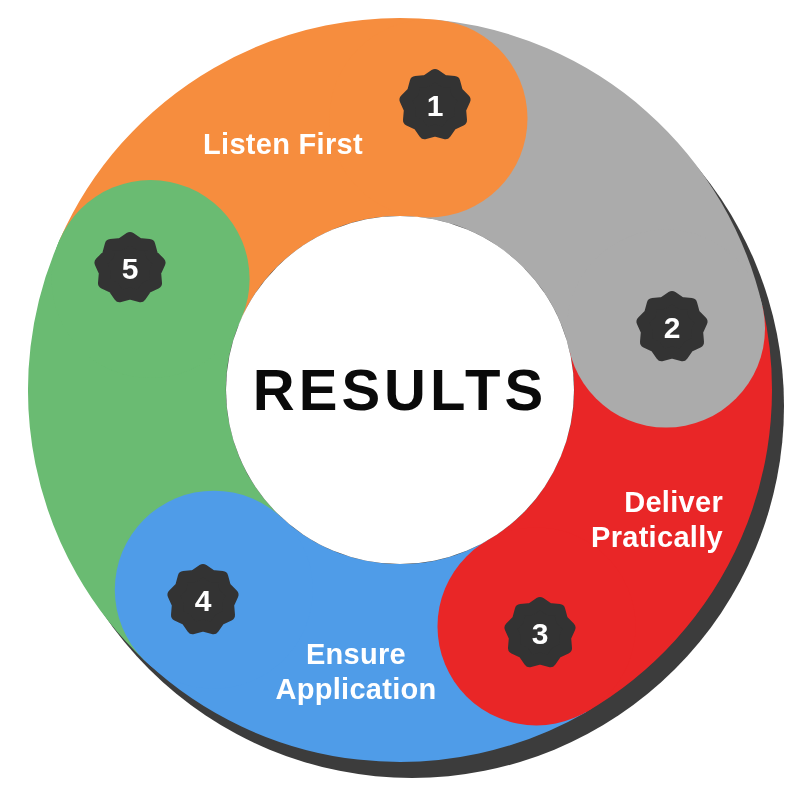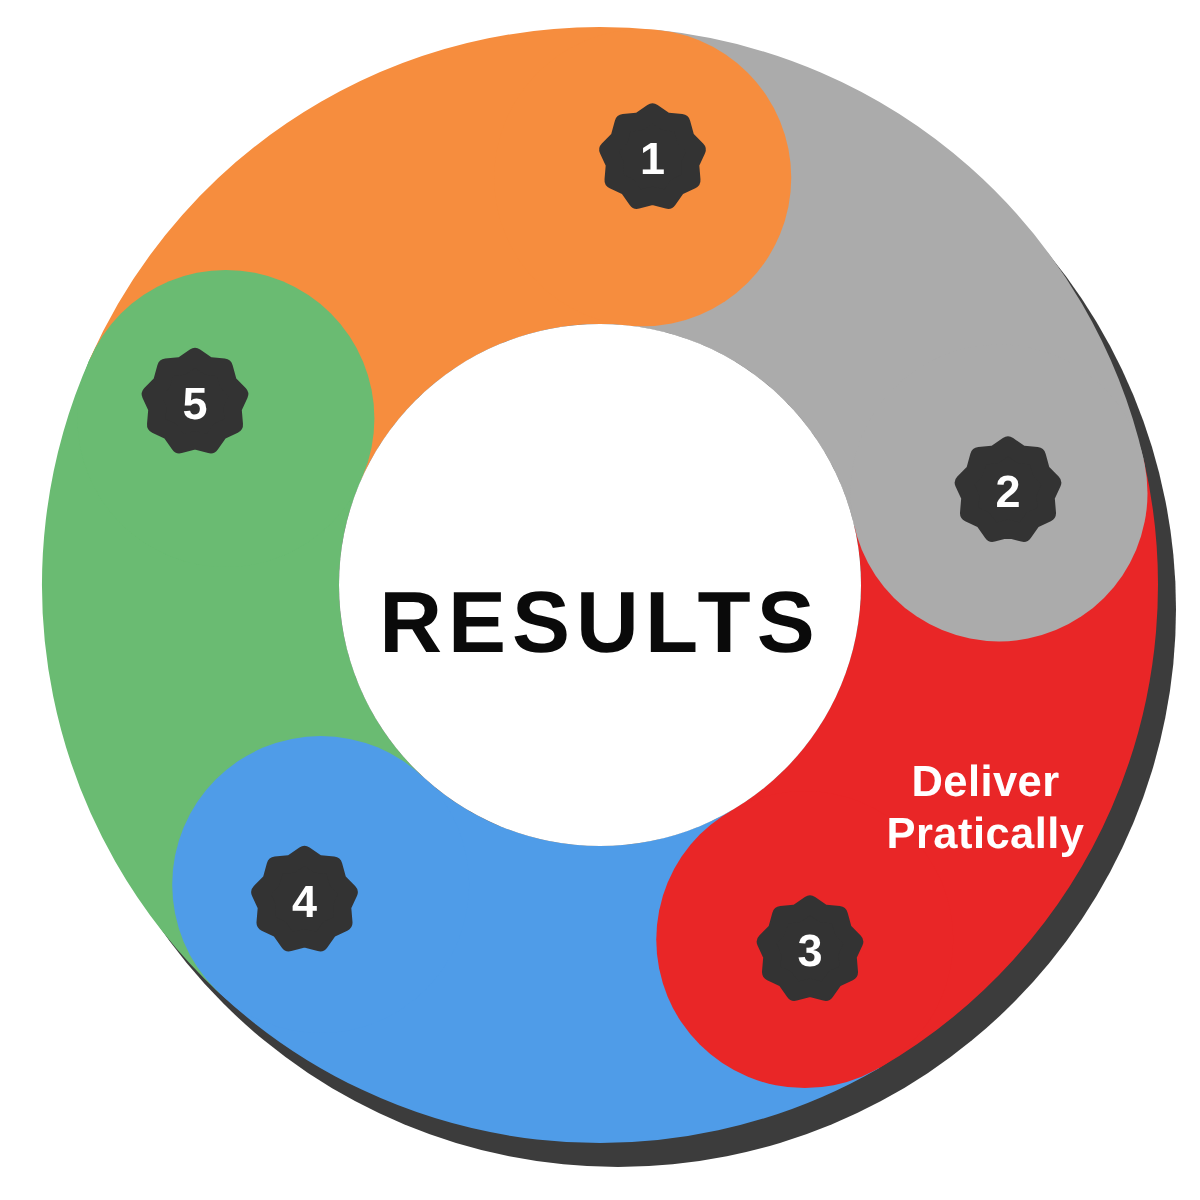--- a/index.html
+++ b/index.html
@@ -26,21 +26,20 @@
   }
   .center-label {
     position: absolute;
     transform: translate(-50%, -50%);
     color: #0a0a0a;
     font-weight: bold;
     font-size: 58px;
     letter-spacing: 4px;
     text-align: left;
     white-space: nowrap;
-    margin-top: 26px;
   }
 </style>
 </head>
 <body>
 
 <div class="stage">
   <svg id="diagram-svg" width="800" height="800" viewBox="0 0 800 800">
       <circle cx="412" cy="406" r="372" fill="#3c3c3c"></circle>
       <path d="M 213.8 589.7 A 273 273 0 0 1 150.6 279.0" fill="none" stroke="#6ABB72" stroke-width="198"></path>
       <circle cx="150.6" cy="279.0" r="99" fill="#6ABB72"></circle>
@@ -60,17 +59,20 @@
       <text x="672" y="338" text-anchor="middle" font-size="30" font-weight="bold" fill="#ffffff" font-family="&quot;Liberation Sans&quot;,&quot;DejaVu Sans&quot;,sans-serif">2</text>
       <polygon points="540.0,603.0 548.7,609.0 559.3,610.0 562.1,620.3 569.5,627.8 565.1,637.4 566.0,648.0 556.4,652.5 550.3,661.2 540.0,658.5 529.7,661.2 523.6,652.5 514.0,648.0 514.9,637.4 510.5,627.8 517.9,620.3 520.7,610.0 531.3,609.0" fill="#333333" stroke="#333333" stroke-width="12" stroke-linejoin="round"></polygon>
       <text x="540" y="644" text-anchor="middle" font-size="30" font-weight="bold" fill="#ffffff" font-family="&quot;Liberation Sans&quot;,&quot;DejaVu Sans&quot;,sans-serif">3</text>
       <polygon points="203.0,570.0 211.7,576.0 222.3,577.0 225.1,587.3 232.5,594.8 228.1,604.4 229.0,615.0 219.4,619.5 213.3,628.2 203.0,625.5 192.7,628.2 186.6,619.5 177.0,615.0 177.9,604.4 173.5,594.8 180.9,587.3 183.7,577.0 194.3,576.0" fill="#333333" stroke="#333333" stroke-width="12" stroke-linejoin="round"></polygon>
       <text x="203" y="611" text-anchor="middle" font-size="30" font-weight="bold" fill="#ffffff" font-family="&quot;Liberation Sans&quot;,&quot;DejaVu Sans&quot;,sans-serif">4</text>
       <polygon points="130.0,238.0 138.7,244.0 149.3,245.0 152.1,255.3 159.5,262.8 155.1,272.4 156.0,283.0 146.4,287.5 140.3,296.2 130.0,293.5 119.7,296.2 113.6,287.5 104.0,283.0 104.9,272.4 100.5,262.8 107.9,255.3 110.7,245.0 121.3,244.0" fill="#333333" stroke="#333333" stroke-width="12" stroke-linejoin="round"></polygon>
       <text x="130" y="279" text-anchor="middle" font-size="30" font-weight="bold" fill="#ffffff" font-family="&quot;Liberation Sans&quot;,&quot;DejaVu Sans&quot;,sans-serif">5</text>
     </svg>
 
   <div class="overlay">
-    <div class="seg-label" style="left: 657px; top: 540px;">Deliver
+    <div class="seg-label" style="left: 283px; top: 145px;">Listen First</div>
+    <div class="seg-label" style="left: 657px; top: 520px; text-align: right;">Deliver
 Pratically</div>
+    <div class="seg-label" style="left: 356px; top: 672px;">Ensure
+Application</div>
     <div class="center-label" style="left: 400px; top: 389px;">RESULTS</div>
   </div>
 </div>
 
 </body></html>

